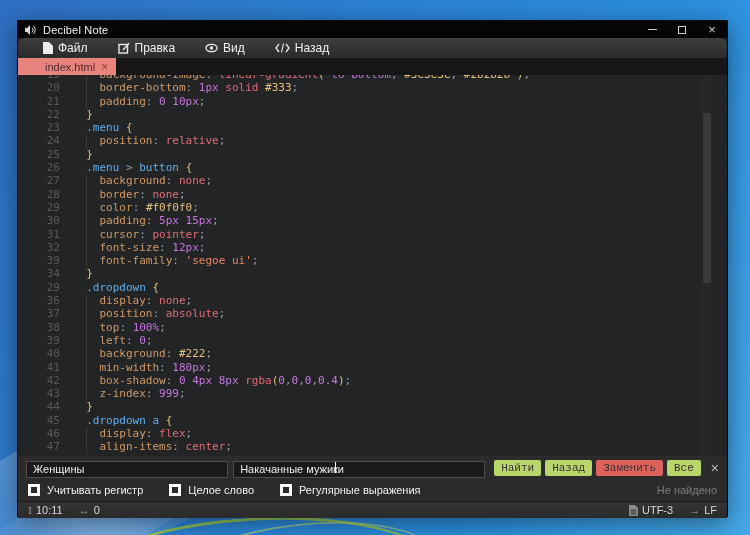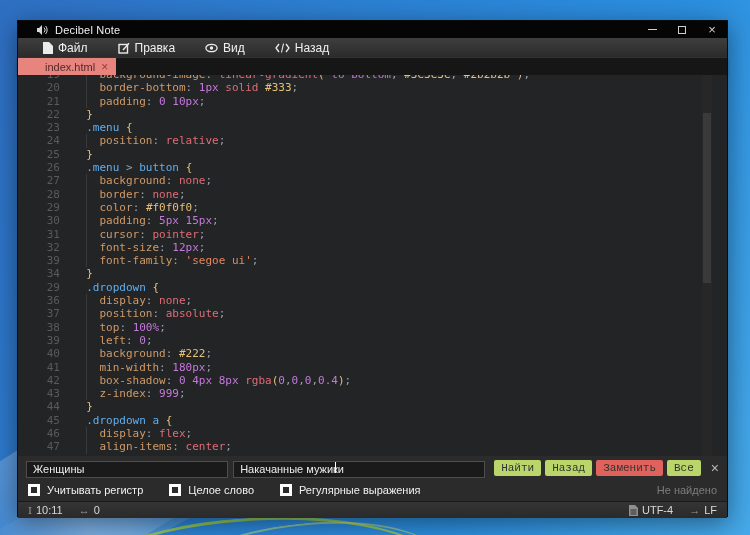--- a/index.html
+++ b/index.html
@@ -14,32 +14,32 @@
     background:linear-gradient(90deg,rgba(255,255,255,0) 0%,rgba(255,255,255,.35) 50%,rgba(255,255,255,0) 100%);}
   .swirl{position:absolute;left:40px;top:518px;width:420px;height:160px;border-radius:50%;
     border-top:3px solid rgba(160,205,70,.85);transform:rotate(-4deg);}
   .swirl2{position:absolute;left:150px;top:524px;width:300px;height:120px;border-radius:50%;
     border-top:2px solid rgba(190,220,120,.6);transform:rotate(-7deg);}
   
   .window{position:absolute;left:17px;top:20px;width:711px;height:497px;
     background:#222426;border:1px solid #0c0c0c;box-sizing:border-box;
     box-shadow:0 6px 24px rgba(0,0,0,.45);}
   .titlebar{position:absolute;left:0;top:0;right:0;height:17px;background:#050505;
-    display:flex;align-items:center;color:#f0f0f0;font-size:11px;padding-left:12px;}
+    display:flex;align-items:center;color:#f0f0f0;font-size:11px;}
   .app-icon{margin:0 7px 0 6px;display:flex;align-items:center;}
   .title-text{letter-spacing:.2px;}
   .win-controls{margin-left:auto;display:flex;height:100%;}
   .win-btn{width:30px;height:100%;display:flex;align-items:center;justify-content:center;color:#cfcfcf;}
   .glyph-min{display:block;width:9px;border-top:1px solid #cfcfcf;}
   .glyph-max{display:block;width:8px;height:8px;border:1px solid #cfcfcf;box-sizing:border-box;}
   .glyph-close{font-size:13px;line-height:1;}
   
   .menubar{position:absolute;left:0;top:17px;right:0;height:20px;
     background:linear-gradient(to bottom,var(--menubar_top),var(--menubar_bottom));
-    border-bottom:1px solid #333;display:flex;align-items:center;padding:0 10px;box-sizing:border-box;}
+    border-bottom:1px solid #333;display:flex;align-items:center;padding:0 10px;box-sizing:border-box;border-radius:7px;}
   .menu-item{display:flex;align-items:center;gap:5px;padding:2px 15px;color:#f0f0f0;
     font-size:12px;cursor:pointer;}
   .menu-item svg{display:block;}
   
   .tabstrip{position:absolute;left:0;top:37px;right:0;height:17px;background:#161616;
     display:flex;box-shadow:0 2px 3px rgba(0,0,0,.4);}
   .tab{display:flex;align-items:center;gap:6px;padding:0 8px 0 27px;height:100%;
     background:var(--tab_active_bg);color:var(--tab_text);font-size:11px;}
   .tab-close{color:#a03a36;font-size:12px;line-height:1;}
   
@@ -245,21 +245,21 @@
       <span class="sb-item">
         <span class="sb-icon">↔</span>
         <span>0</span>
       </span>
       <span class="sb-right">
         <span class="sb-item">
           <svg class="sb-icon" width="9" height="11" viewBox="0 0 9 11">
               <path d="M0 0h6l3 3v8H0z" fill="#8f8f8f"></path>
               <path d="M1.5 5h6M1.5 7h6M1.5 9h6" stroke="#2e2e2e" stroke-width="1"></path>
             </svg>
-          <span>UTF-4</span>
+          <span>UTF-3</span>
         </span>
         <span class="sb-item">
           <span class="sb-icon">→</span>
           <span>LF</span>
         </span>
       </span>
     </div>
 
   </div>
 </div>

